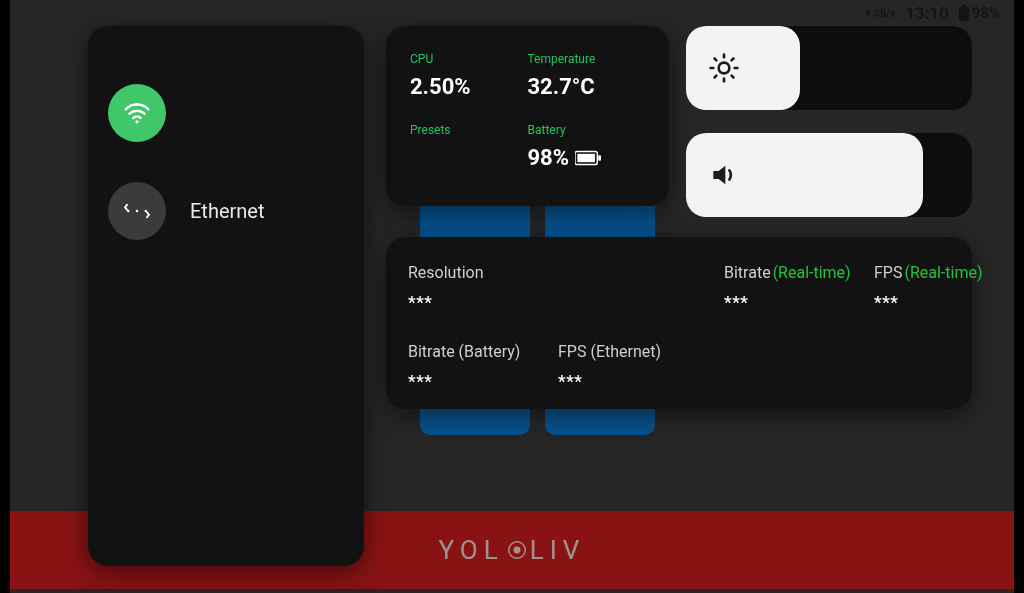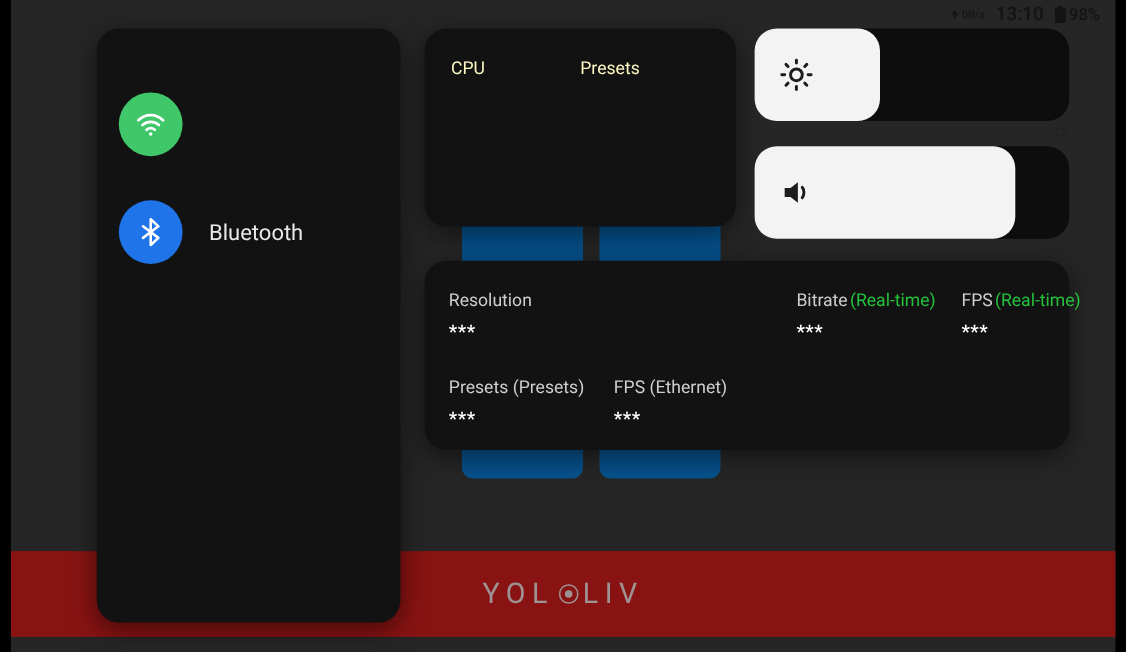--- a/index.html
+++ b/index.html
@@ -6,21 +6,21 @@
   html, body { width: 1024px; height: 593px; overflow: hidden; font-family: -apple-system, "Segoe UI", Roboto, Arial, sans-serif; }
   body { background: #000; position: relative; }
 
   
   .bg {
     position: absolute; inset: 0;
     background: #3d3d3d;
     margin: 0 10px;
   }
   .bg-bottom {
-    position: absolute; left: 10px; right: 10px; bottom: 14px; height: 78px;
+    position: absolute; left: 10px; right: 10px; bottom: 4px; height: 78px;
     background: #d91f1f;
     display: flex; align-items: center; justify-content: center;
   }
   .bg-bottom .brand {
     color: #fff; font-size: 26px; letter-spacing: 6px; font-weight: 400;
     display: flex; align-items: center; gap: 2px; opacity: 0.9;
   }
   .bg-tile {
     position: absolute; border-radius: 10px;
     background: #0b82e0;
@@ -69,21 +69,21 @@
   .conn-icon.blue  { background: #1e74e8; }
   .conn-label { font-size: 20px; color: #e9e9e9; }
 
   
   .stats-panel {
     left: 386px; top: 26px; width: 283px; height: 180px;
     padding: 26px 24px;
     z-index: 15;
   }
   .stat-grid { display: grid; grid-template-columns: 1fr 1fr; row-gap: 24px; }
-  .stat-label { color: #fef9c3; font-size: 16px; margin-bottom: 8px; }
+  .stat-label { color: #22c55e; font-size: 12px; margin-bottom: 8px; }
   .stat-value { color: #fff; font-size: 22px; font-weight: 700; display: flex; align-items: center; gap: 6px; }
 
   
   .slider-wrap {
     position: absolute; left: 686px; width: 286px; height: 84px;
     background: #0d0d0d; border-radius: 20px;
     display: flex; align-items: center;
     z-index: 15;
   }
   .slider-wrap.brightness { top: 26px; }
@@ -166,36 +166,56 @@
       <svg width="30" height="30" viewBox="0 0 24 24" fill="none" stroke="#fff" stroke-width="2" stroke-linecap="round">
         <path d="M3 9 C8 4 16 4 21 9"></path>
           <path d="M6 12.5 C9.5 9.5 14.5 9.5 18 12.5"></path>
           <path d="M9 16 C10.8 14.5 13.2 14.5 15 16"></path>
           <circle cx="12" cy="19" r="1.3" fill="#fff" stroke="none"></circle>
       </svg>
     </div>
     <span class="conn-label"></span>
   </div>
   <div class="conn-item">
-    <div class="conn-icon blue">
-      <svg width="28" height="28" viewBox="0 0 24 24" fill="none" stroke="#fff" stroke-width="2" stroke-linejoin="round" stroke-linecap="round">
-        <path d="M12 2 L12 22 L18 16.5 L6 7.5 M12 2 L18 7.5 L6 16.5"></path>
-      </svg>
-    </div>
-    <span class="conn-label">Bluetooth</span>
+    <div class="conn-icon gray">
+      <svg width="30" height="30" viewBox="0 0 24 24" fill="none" stroke="#fff" stroke-width="2" stroke-linecap="round">
+        <circle cx="5" cy="12" r="1" fill="#fff" stroke="none"></circle>
+          <circle cx="12" cy="12" r="1" fill="#fff" stroke="none"></circle>
+          <circle cx="19" cy="12" r="1" fill="#fff" stroke="none"></circle>
+        <path d="M4 7 L2.5 9 L4 11" stroke-width="1.6"></path>
+          <path d="M20 13 L21.5 15 L20 17" stroke-width="1.6"></path>
+      </svg>
+    </div>
+    <span class="conn-label">Ethernet</span>
   </div>
 </div>
 
 <div class="panel stats-panel">
   <div class="stat-grid">
     <div>
       <div class="stat-label">CPU</div>
+      <div class="stat-value">2.50%</div>
+    </div>
+    <div>
+      <div class="stat-label">Temperature</div>
+      <div class="stat-value">32.7°C</div>
     </div>
     <div>
       <div class="stat-label">Presets</div>
+    </div>
+    <div>
+      <div class="stat-label">Battery</div>
+      <div class="stat-value">
+        <span>98%</span>
+        <svg width="26" height="16" viewBox="0 0 28 16">
+            <rect x="0" y="1" width="24" height="14" rx="2" fill="none" stroke="#fff" stroke-width="1.5"></rect>
+            <rect x="2.5" y="3.5" width="19" height="9" fill="#fff"></rect>
+            <rect x="25" y="5" width="3" height="6" rx="1" fill="#fff"></rect>
+          </svg>
+      </div>
     </div>
   </div>
 </div>
 
 <div class="slider-wrap brightness">
   <div class="slider-fill"></div>
   <div class="slider-icon">
     <svg width="32" height="32" viewBox="0 0 24 24" fill="none" stroke="#1c1c1c" stroke-width="2" stroke-linecap="round">
       <circle cx="12" cy="12" r="4"></circle>
       <line x1="12" y1="2" x2="12" y2="4"></line>
@@ -227,21 +247,21 @@
 <div class="panel stream-panel">
   <div class="stream-col stream-left">
     <div class="stream-row">
       <div class="si-block">
         <div class="lbl">Resolution</div>
         <div class="val">***</div>
       </div>
     </div>
     <div class="stream-row">
       <div class="si-block" style="width:130px;">
-        <div class="lbl">Presets (Presets)</div>
+        <div class="lbl">Bitrate (Battery)</div>
         <div class="val">***</div>
       </div>
       <div class="si-block">
         <div class="lbl">FPS (Ethernet)</div>
         <div class="val">***</div>
       </div>
     </div>
   </div>
   <div class="stream-divider"></div>
   <div class="stream-col stream-right">

